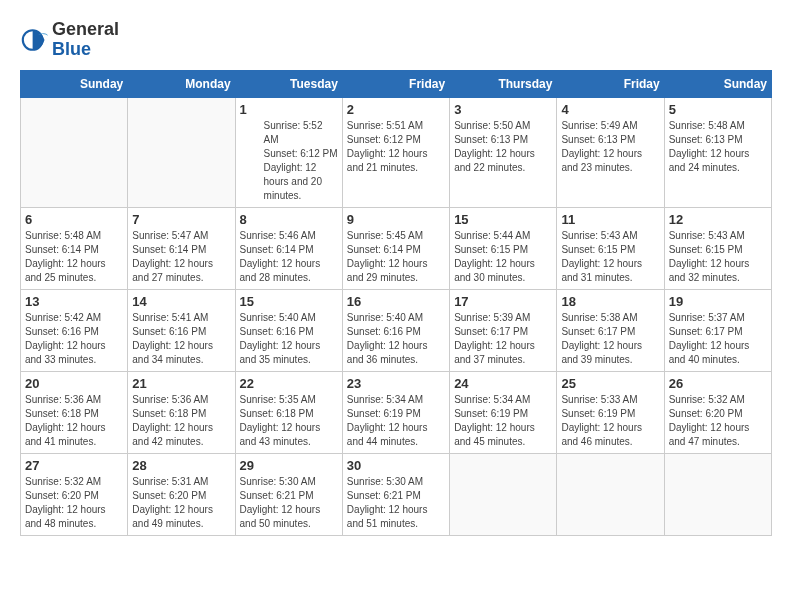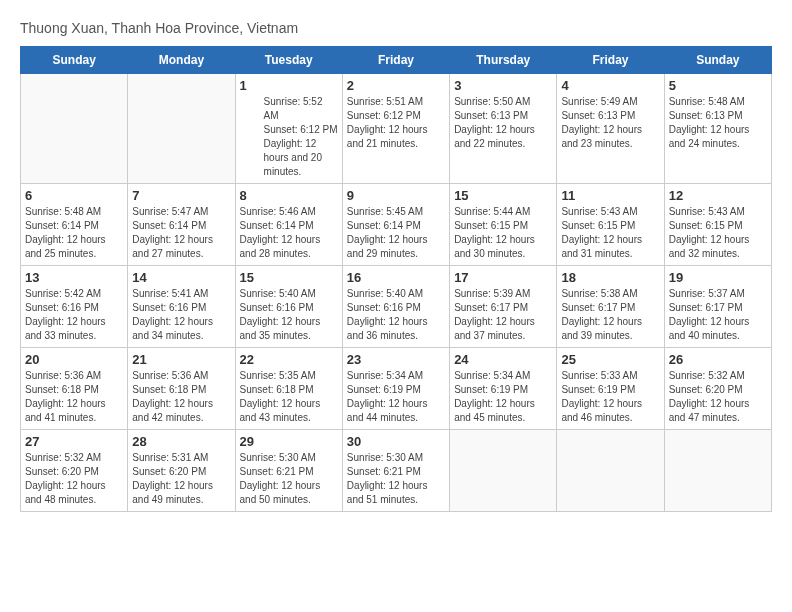--- a/index.html
+++ b/index.html
@@ -48,21 +48,21 @@
     }
     .calendar {
       width: 100%;
       border-collapse: collapse;
       font-size: 11px;
     }
     .calendar th {
       background-color: #2a6db5;
       color: #fff;
       padding: 6px 4px;
-      text-align: center;
+      text-align: right;
       font-size: 12px;
       font-weight: bold;
       border: 1px solid #2a6db5;
     }
     .calendar td {
       border: 1px solid #ccc;
       vertical-align: top;
       padding: 4px;
       width: calc(100% / 7);
       min-height: 80px;
@@ -80,22 +80,32 @@
     .day-info {
       font-size: 10px;
       color: #444;
       line-height: 1.4;
     }
   </style>
 </head>
 <body>
 
 <div class="header">
+  <div class="logo">
+    <svg class="logo-icon" viewBox="0 0 40 40">
+      <circle cx="18" cy="20" r="14" fill="none" stroke="#1a5fa8" stroke-width="3"></circle>
+      <path d="M18 6 Q32 8 35 20 Q32 32 18 34" fill="#1a5fa8"></path>
+      <path d="M26 12 Q38 8 40 14 Q36 10 26 12Z" fill="#4a9fd4"></path>
+    </svg>
+    <div class="logo-text">
+      <span class="general">General</span>
+      <span class="blue">Blue</span>
+    </div>
+  </div>
   <div class="title-section">
-    <div class="location">Thuong Xuan, Thanh Hoa Province, Vietnam</div>
   </div>
 </div>
 
 <table class="calendar">
   <thead>
     <tr>
     <th>Sunday</th>
         <th>Monday</th>
         <th>Tuesday</th>
         <th>Friday</th>

